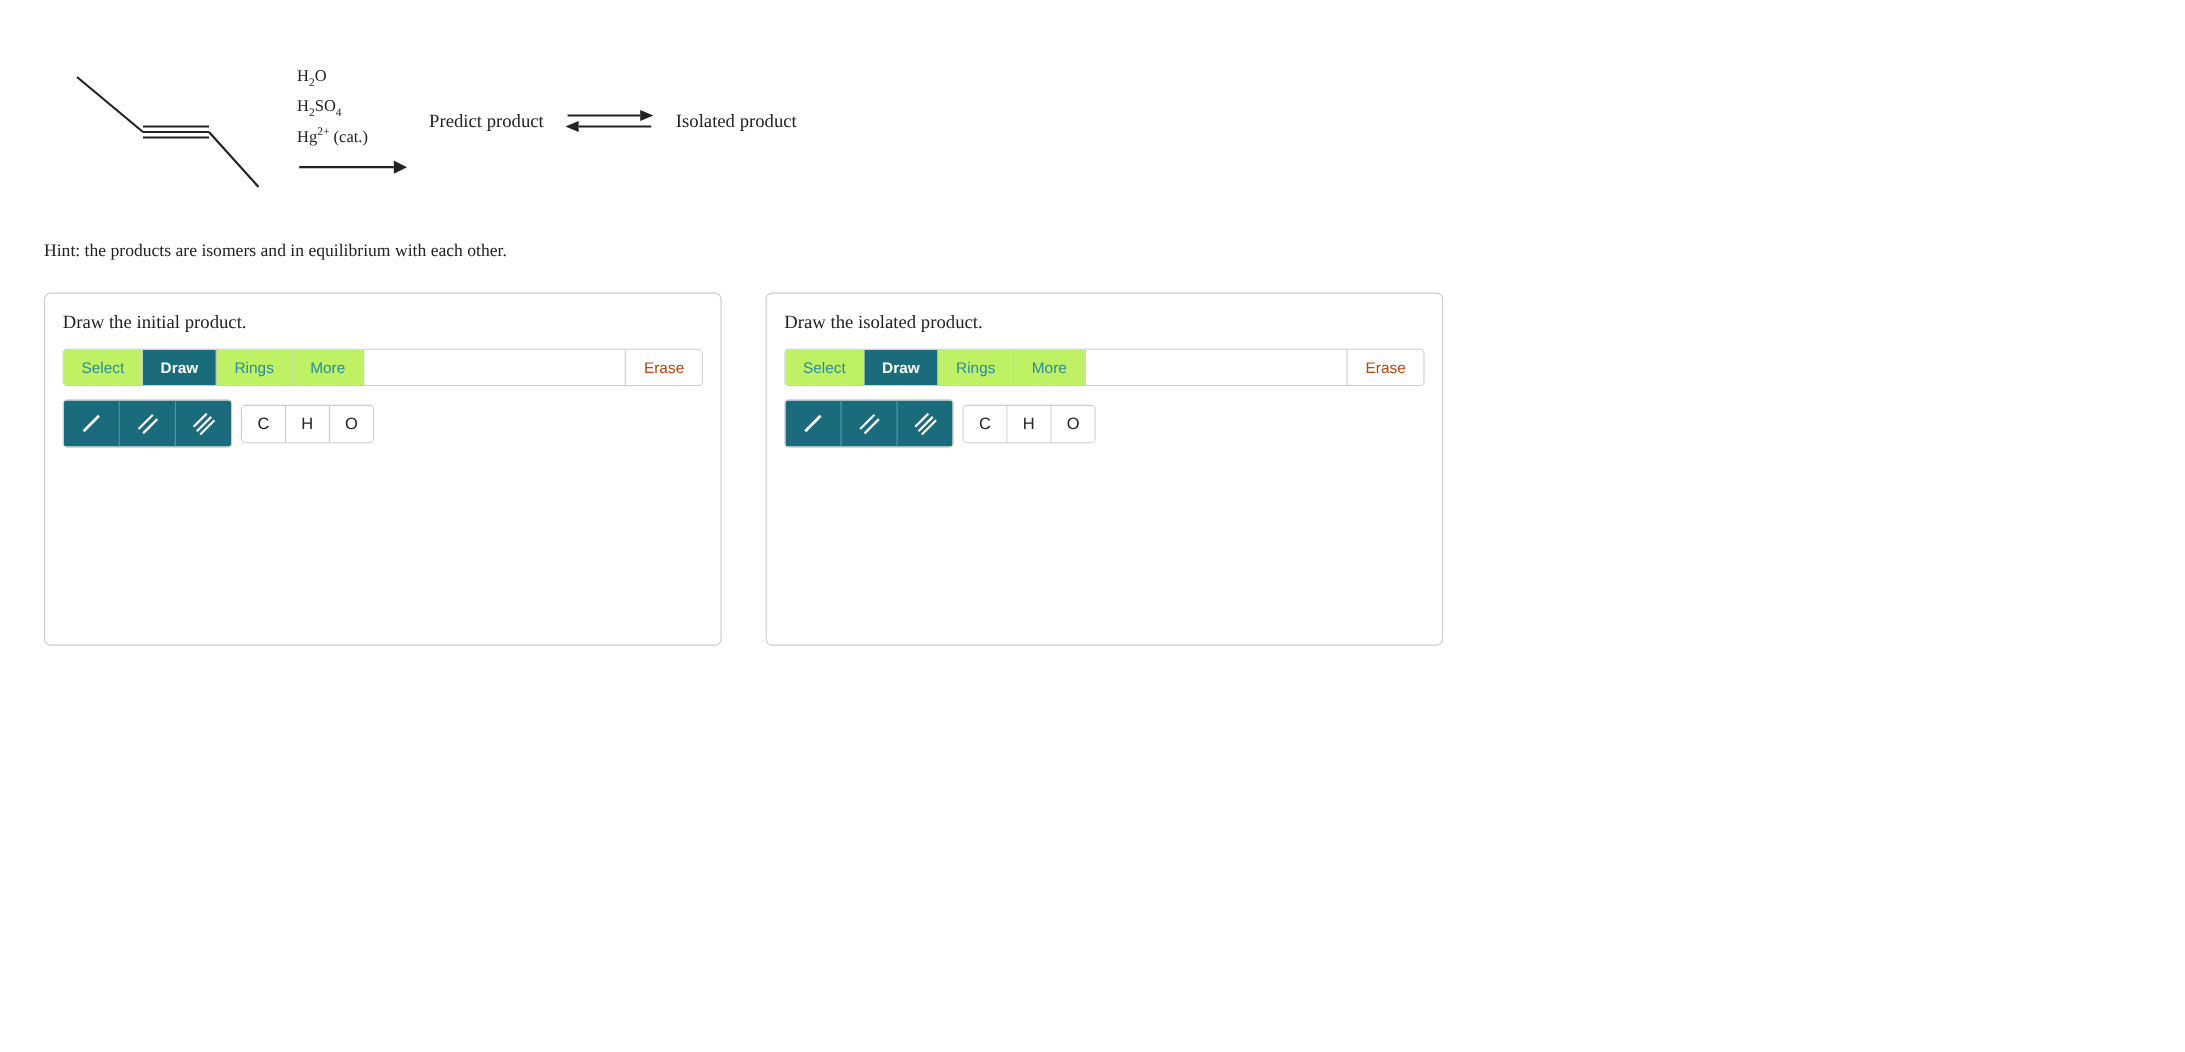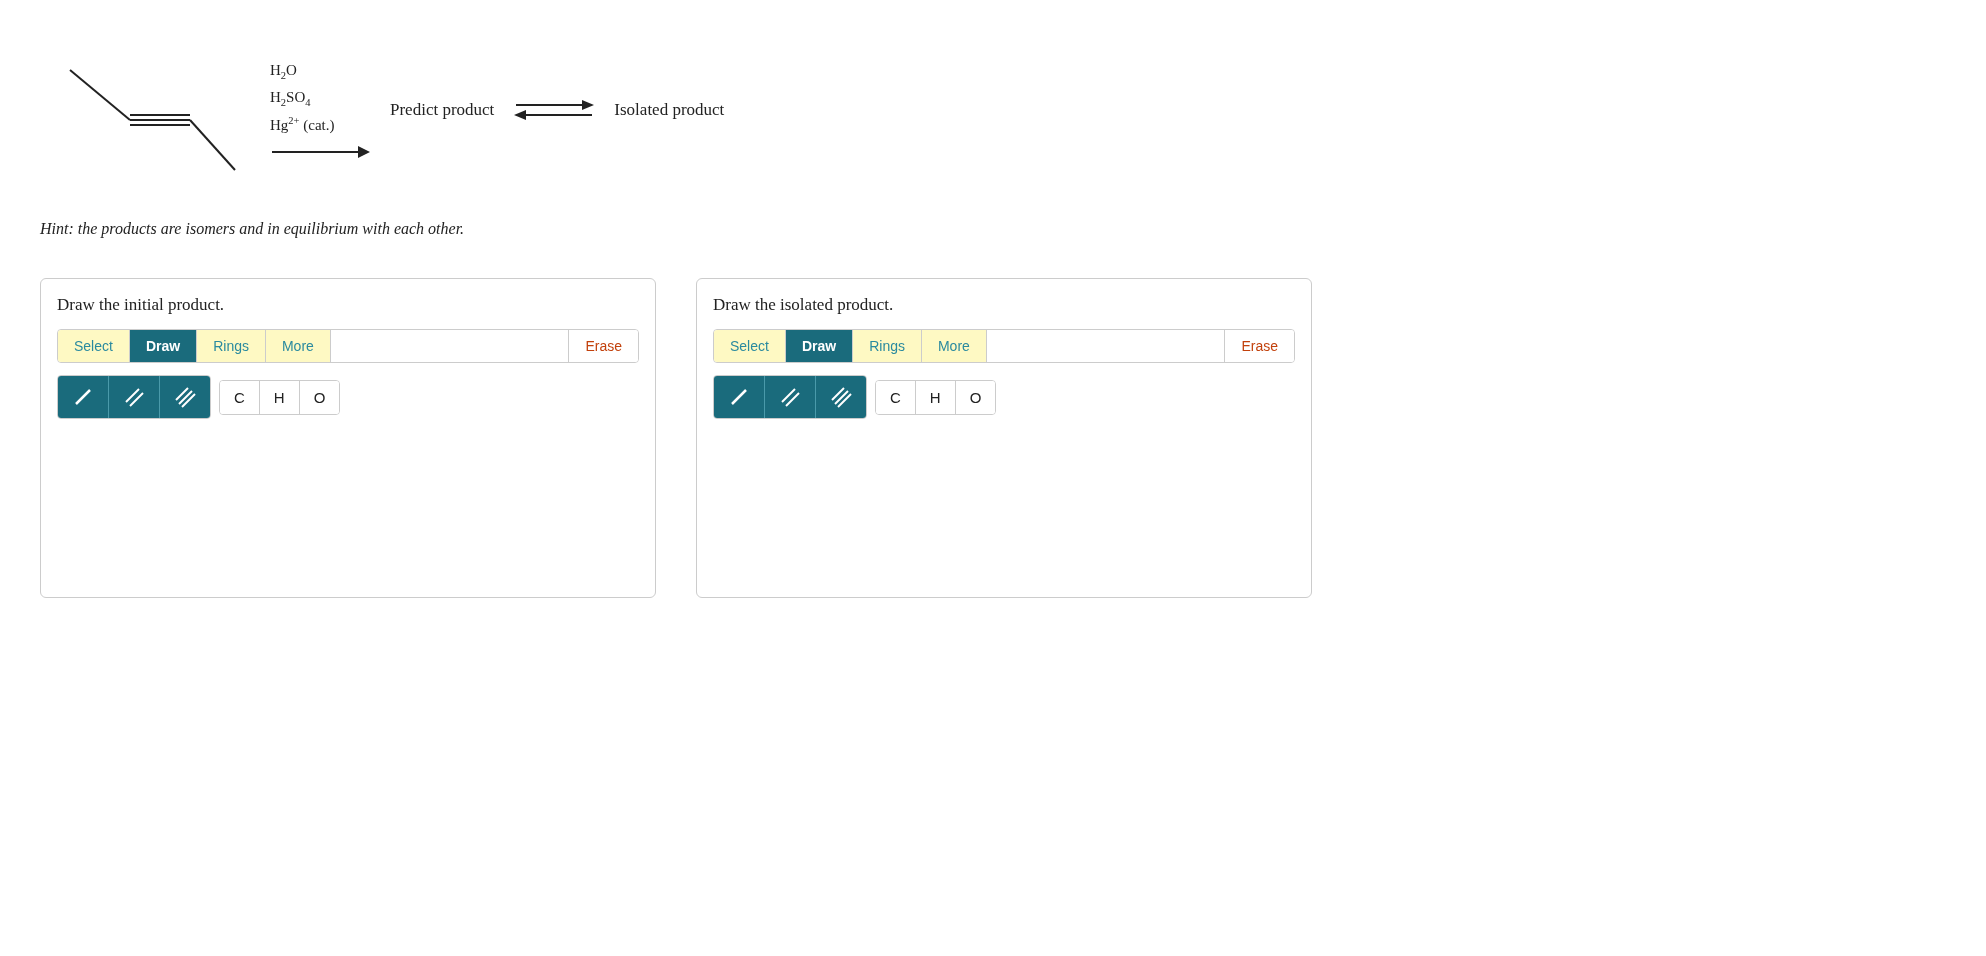--- a/index.html
+++ b/index.html
@@ -35,23 +35,22 @@
       white-space: nowrap;
     }
     .equilibrium-arrow {
       display: flex;
       flex-direction: column;
       align-items: center;
       margin: 0 10px;
       width: 60px;
     }
     .hint-text {
-      font-style: italic;
       font-size: 16px;
-      margin-bottom: 40px;
+      margin-bottom: 28px;
     }
     .drawers-row {
       display: flex;
       gap: 40px;
       align-items: flex-start;
     }
     .drawer-box {
       border: 1px solid #ccc;
       border-radius: 6px;
       padding: 16px;
@@ -70,21 +69,21 @@
       border-radius: 4px;
       margin-bottom: 12px;
       overflow: hidden;
       width: 100%;
     }
     .toolbar-btn {
       padding: 8px 16px;
       font-size: 14px;
       font-family: Arial, sans-serif;
       cursor: pointer;
-      background: #fef9c3;
+      background: #bef264;
       border: none;
       border-right: 1px solid #ccc;
       color: #2a8a9f;
       white-space: nowrap;
     }
     .toolbar-btn.active {
       background: #1a6b7c;
       color: #fff;
       font-weight: bold;
     }

